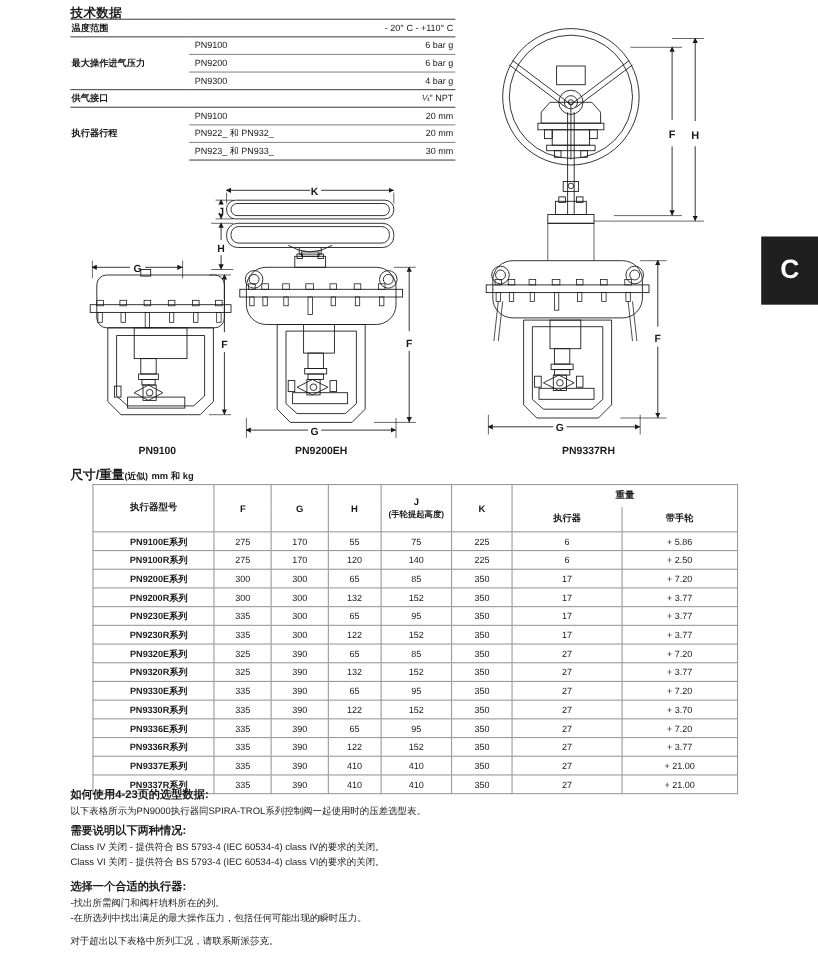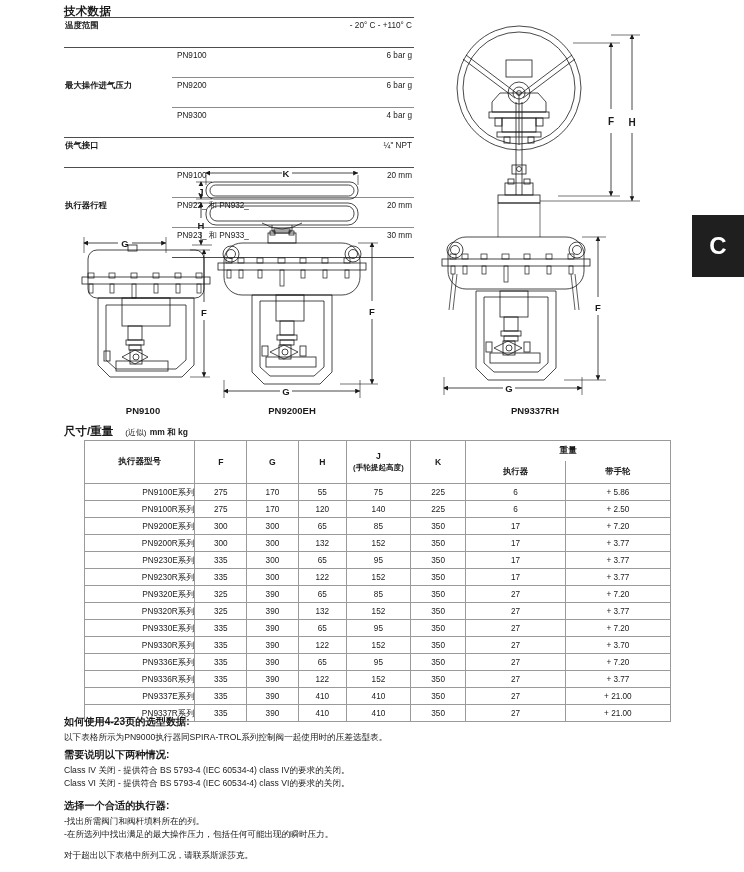--- a/index.html
+++ b/index.html
@@ -26,21 +26,21 @@
   
   .tech-table {
     position: absolute;
     left: 64px;
     top: 17px;
     width: 350px;
     border-collapse: collapse;
     font-size: 8.2px;
   }
   .tech-table td {
-    padding: 2px 0 16px 0;
+    padding: 2px 0 2px 0;
     vertical-align: middle;
     height: 15px;
     line-height: 11px;
   }
   .tech-table td.lbl {
     font-weight: bold;
     font-size: 8.4px;
     width: 108px;
     padding-left: 1px;
   }
@@ -74,21 +74,21 @@
   }
   .draw-caption {
     position: absolute;
     font-size: 9.5px;
     font-weight: bold;
     text-align: center;
   }
 
   
   .dim-title { position: absolute; left: 64px; top: 424px; font-size: 11.5px; font-weight: bold; }
-  .dim-title .sub { font-size: 8px; font-weight: normal; padding-left: 12px; }
+  .dim-title .sub { font-size: 8px; font-weight: bold; }
   .dim-title .unit { font-size: 8.5px; font-weight: bold; }
 
   .dim-table {
     position: absolute;
     left: 84px;
     top: 440px;
     width: 587px;
     border-collapse: collapse;
     font-size: 8px;
   }
@@ -96,21 +96,21 @@
     border: 0.7px solid #9a9a9a;
     text-align: center;
     padding: 0;
     height: 17px;
   }
   .dim-table thead th { height: 43px; font-size: 8.6px; font-weight: bold; vertical-align: middle; }
   .dim-table thead th.jcol { line-height: 11px; }
   .dim-table thead th.jcol .small { font-size: 7.6px; }
   .dim-table thead th.wtop { height: 20px; border-bottom: none; font-size: 8.6px; }
   .dim-table thead th.wsub { height: 23px; border-top: none; font-size: 8.4px; }
-  .dim-table td.model { font-weight: normal; text-align: right; padding-left: 9px; font-size: 8.3px; margin-top: 32px; }
+  .dim-table td.model { font-weight: bold; text-align: center; padding-left: 9px; font-size: 8.3px; margin-top: 32px; }
   .dim-table tbody td { font-size: 8.2px; }
   .col-model { width: 118px; }
   .col-f  { width: 56px; }
   .col-g  { width: 56px; }
   .col-h  { width: 52px; }
   .col-j  { width: 70px; }
   .col-k  { width: 60px; }
   .col-w1 { width: 110px; }
   .col-w2 { width: 115px; }
 

